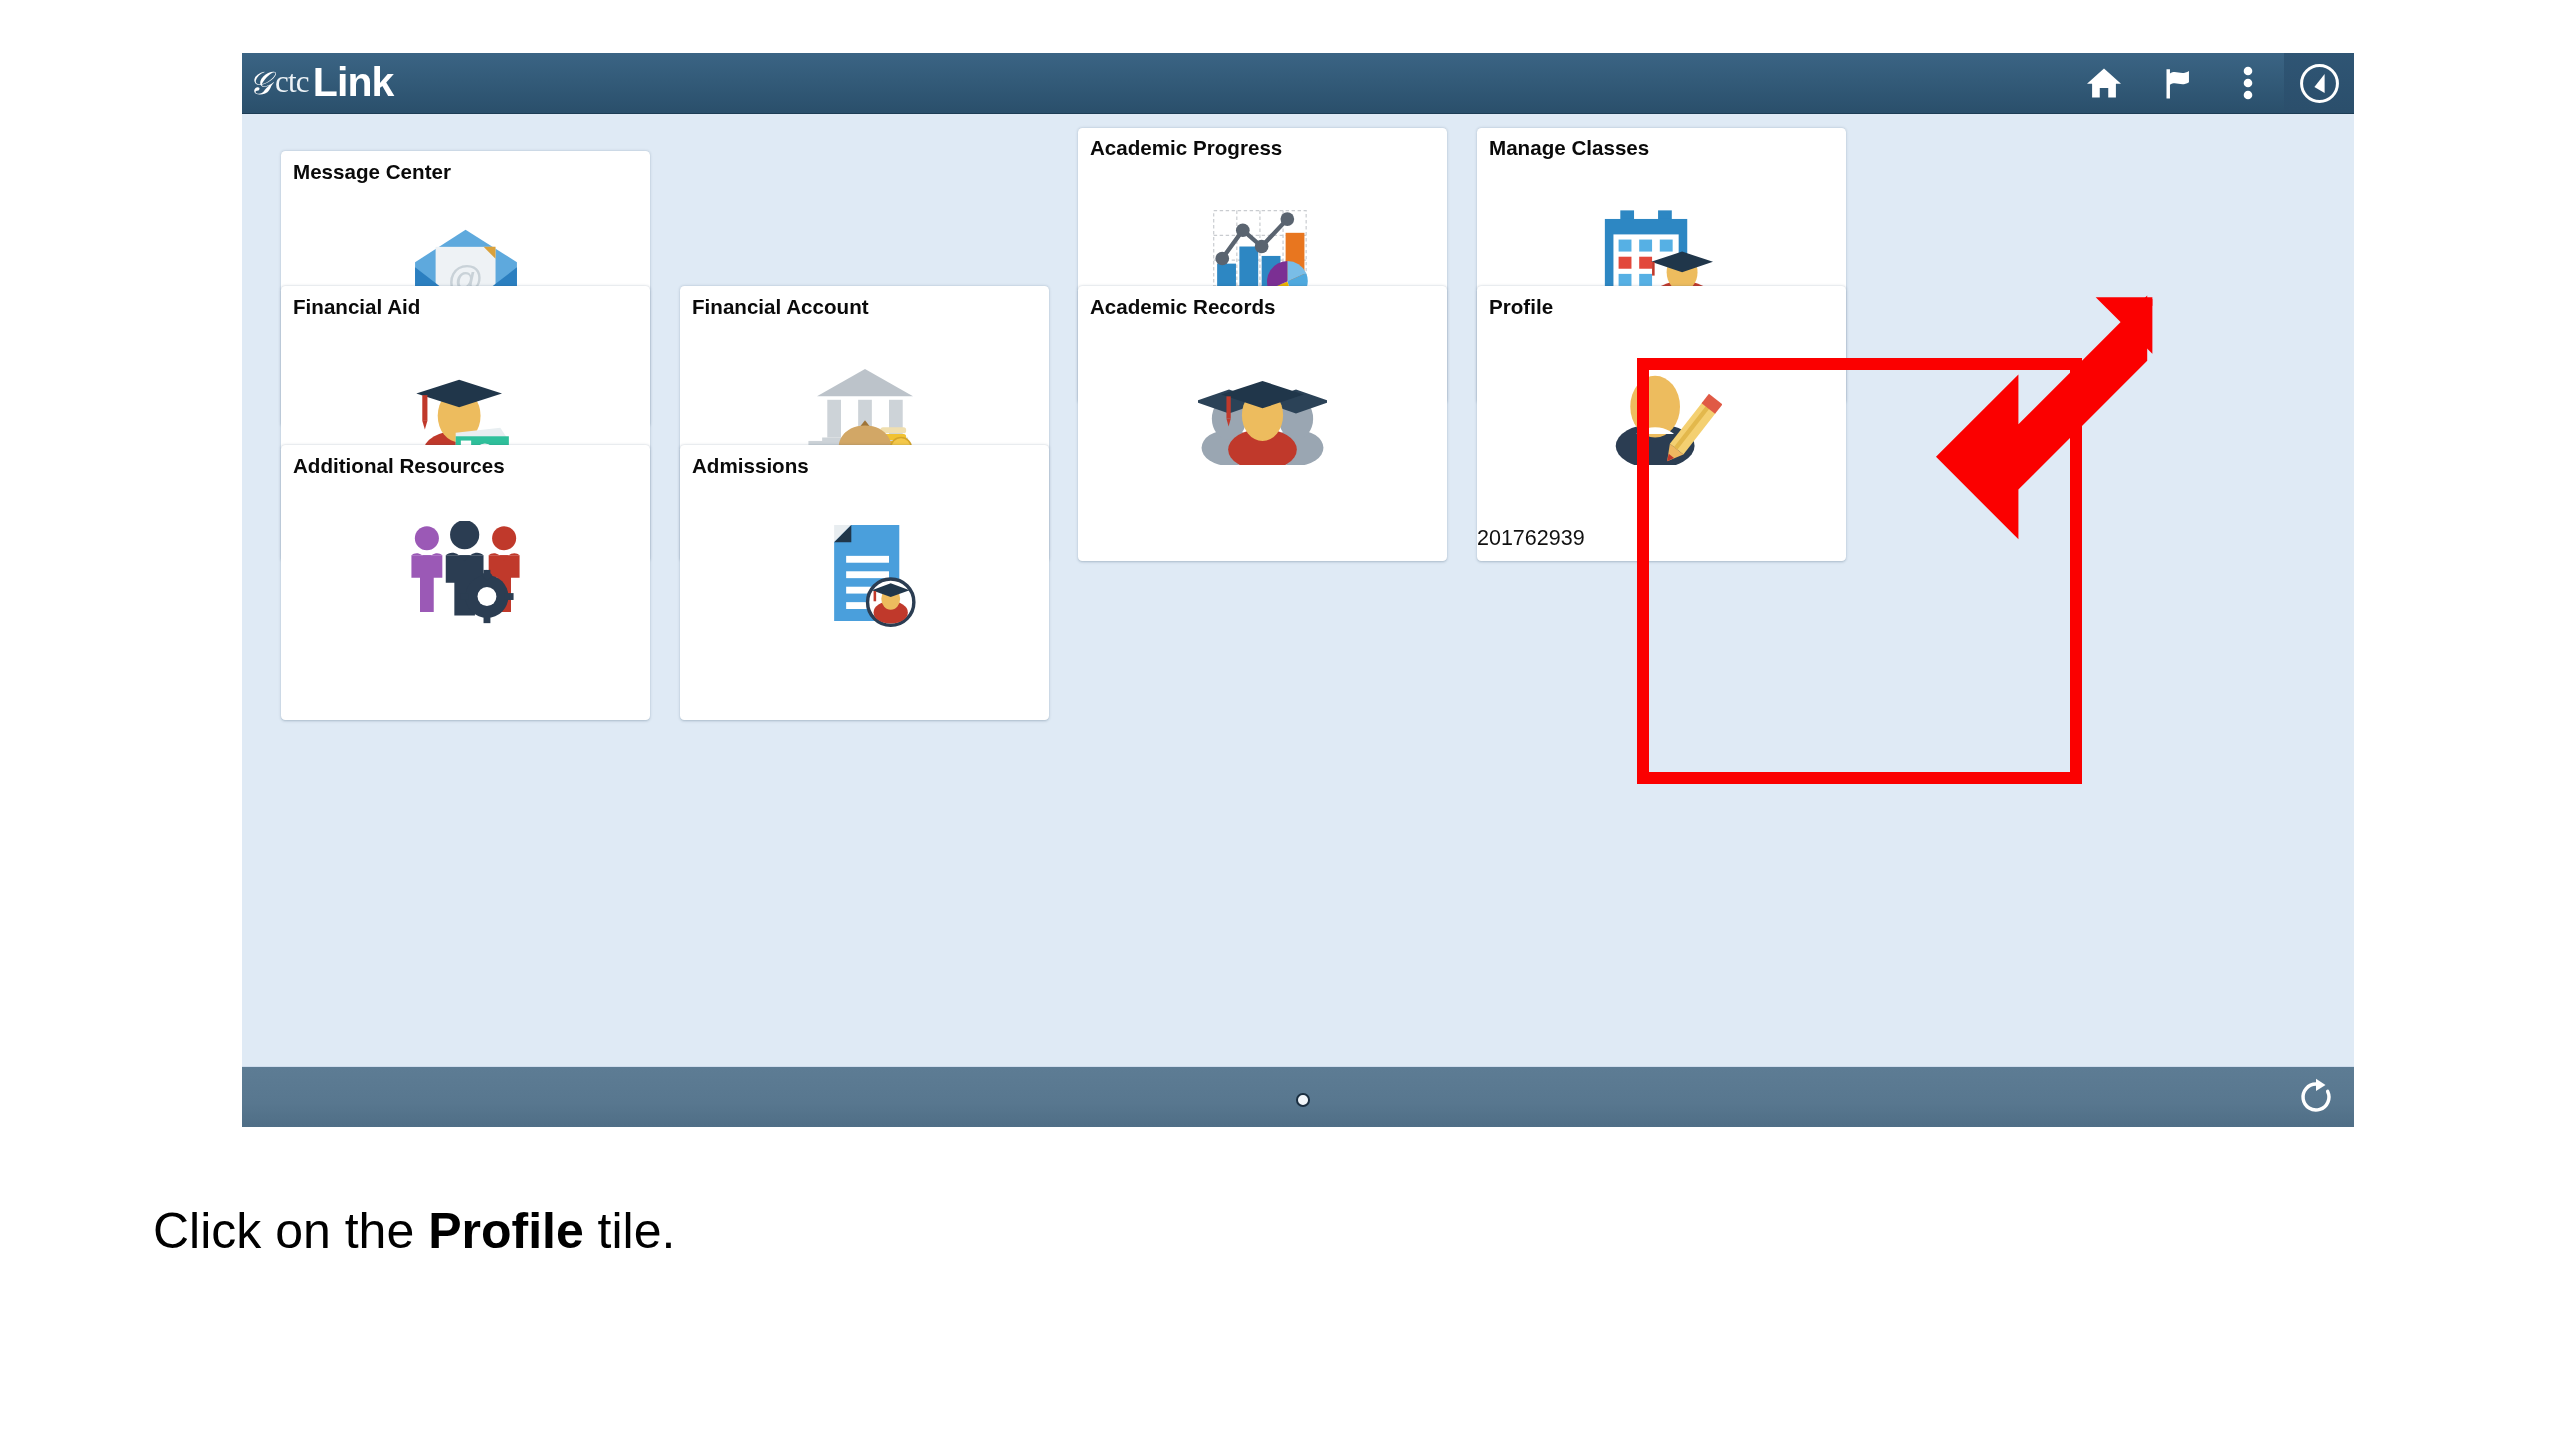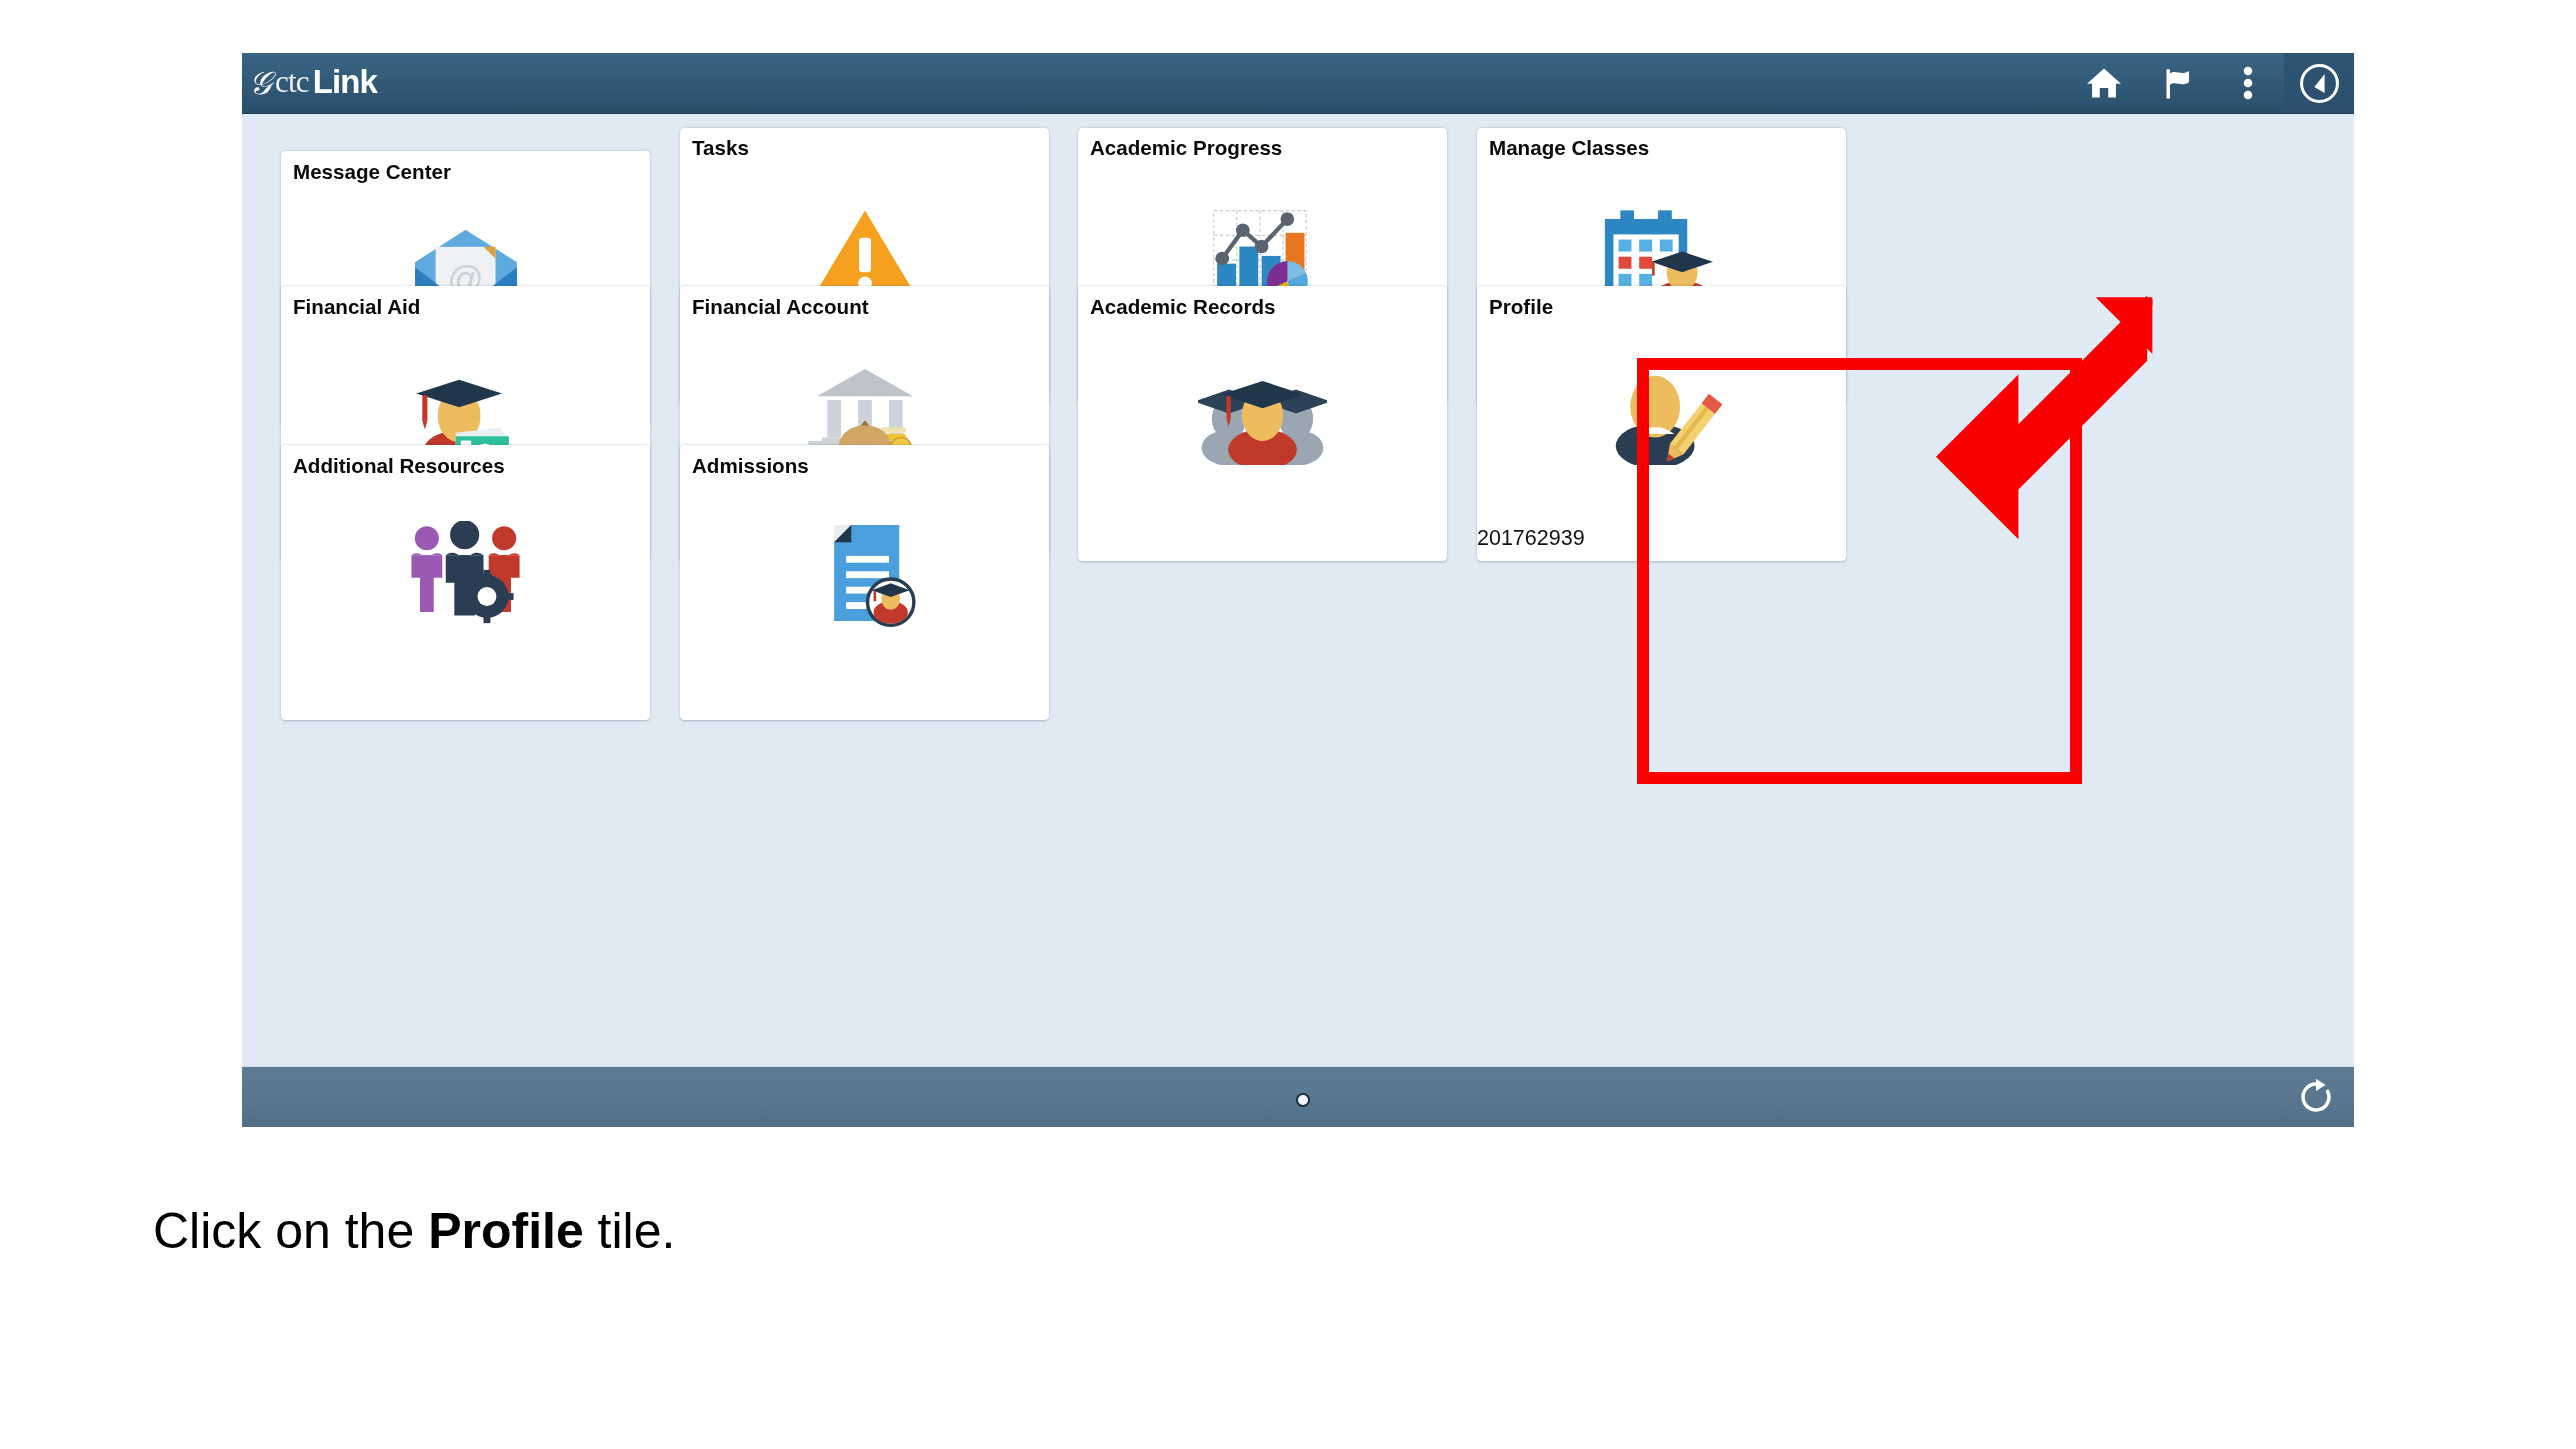--- a/index.html
+++ b/index.html
@@ -52,21 +52,21 @@
     position: relative;
     top: 0.9px;
   }
   #brand .logo-ctc {
     font-size: 31px;
     color: #eef3f7;
     font-family: "Liberation Serif", serif;
     letter-spacing: -0.9px;
   }
   #brand .logo-link {
-    font-size: 33px;
+    font-size: 41px;
     color: #ffffff;
     font-weight: bold;
     letter-spacing: -0.9px;
     margin-left: 0.9px;
   }
 
   #homepage-selector {
     position: absolute;
     left: 1112px;
     top: 12px;
@@ -292,33 +292,20 @@
             <rect x="32" y="22" width="70" height="70" fill="#eef2f5"></rect>
             <polygon points="88,22 102,22 102,36" fill="#d9a13c"></polygon>
             <text x="67" y="74" font-size="42" font-family="Liberation Sans, sans-serif" fill="#c9d2d8" text-anchor="middle">@</text>
             <path d="M8 110 L8 46 L60 86 Z" fill="#2b7fc0"></path>
             <path d="M127 110 L127 46 L75 86 Z" fill="#2b7fc0"></path>
             <path d="M8 116 L67 72 L127 116 Z" fill="#2b7fc0"></path>
           </svg>
         </div>
       </div>
 
-      <div class="tile" style="left:438px; top:14.6px;">
-        <div class="tile-title">Tasks</div>
-        <div class="tile-icon">
-          <svg width="112" height="96" viewBox="0 0 130 112">
-            <path d="M65 4 L126 106 A7 7 0 0 1 120 110 L10 110 A7 7 0 0 1 4 106 Z" fill="#f6a020"></path>
-            <rect x="58" y="36" width="14" height="40" rx="4" fill="#ffffff"></rect>
-            <circle cx="65" cy="89" r="8" fill="#ffffff"></circle>
-          </svg>
-        </div>
-        <div class="tile-status">
-          <span>No current tasks</span>
-        </div>
-      </div>
 
       <div class="tile" style="left:836px; top:14.6px;">
         <div class="tile-title">Academic Progress</div>
         <div class="tile-icon">
           <svg width="129" height="107" viewBox="0 0 150 125">
             <g stroke="#c9ccd0" stroke-width="1.4" stroke-dasharray="4,3">
               <rect x="18" y="10" width="108" height="88" fill="none"></rect>
               <line x1="45" y1="10" x2="45" y2="98"></line>
               <line x1="72" y1="10" x2="72" y2="98"></line>
               <line x1="99" y1="10" x2="99" y2="98"></line>

